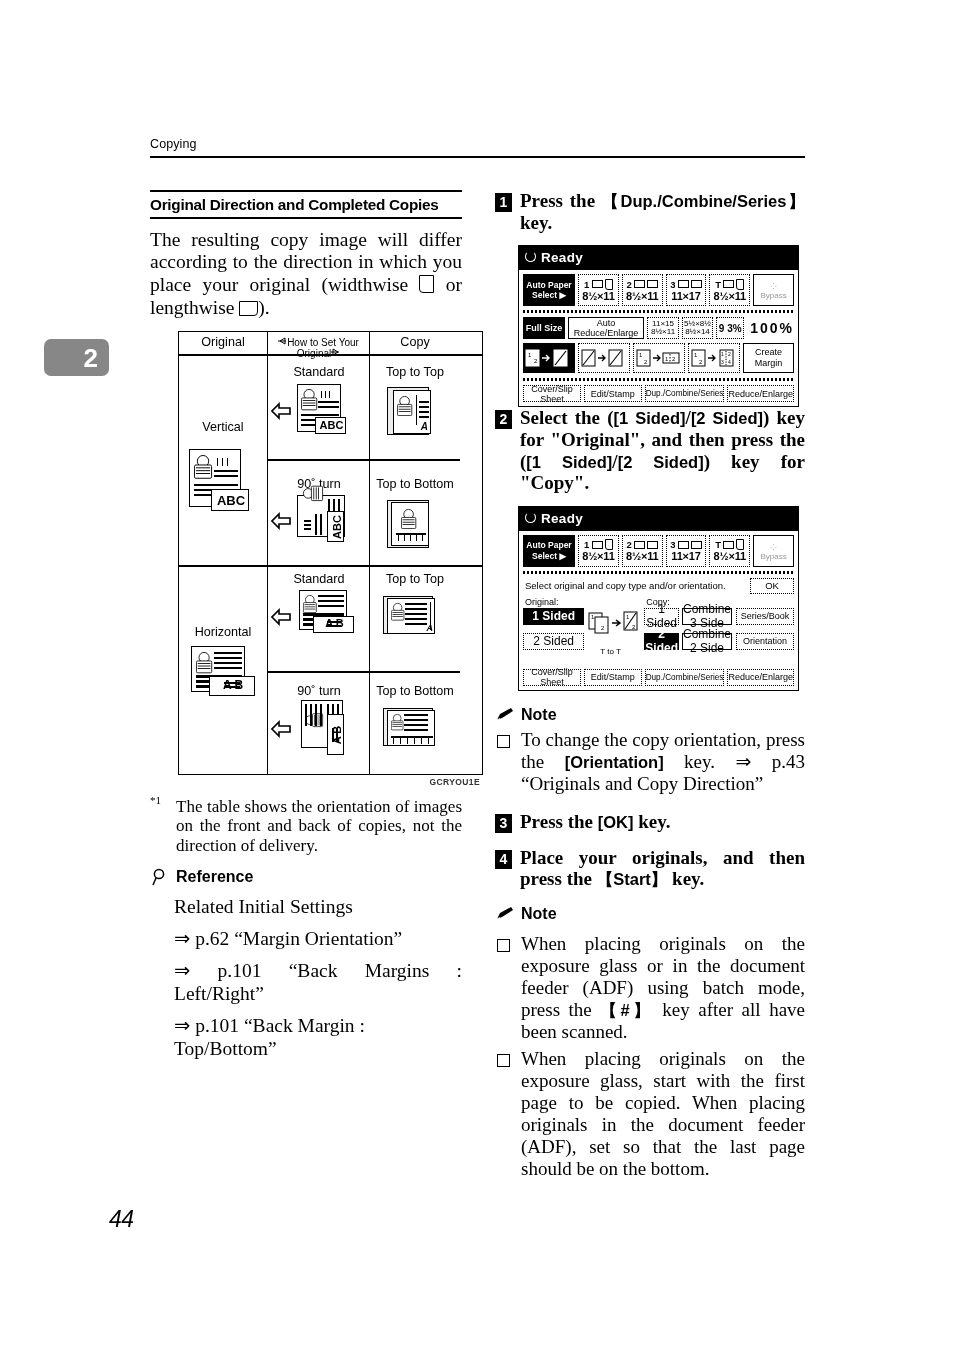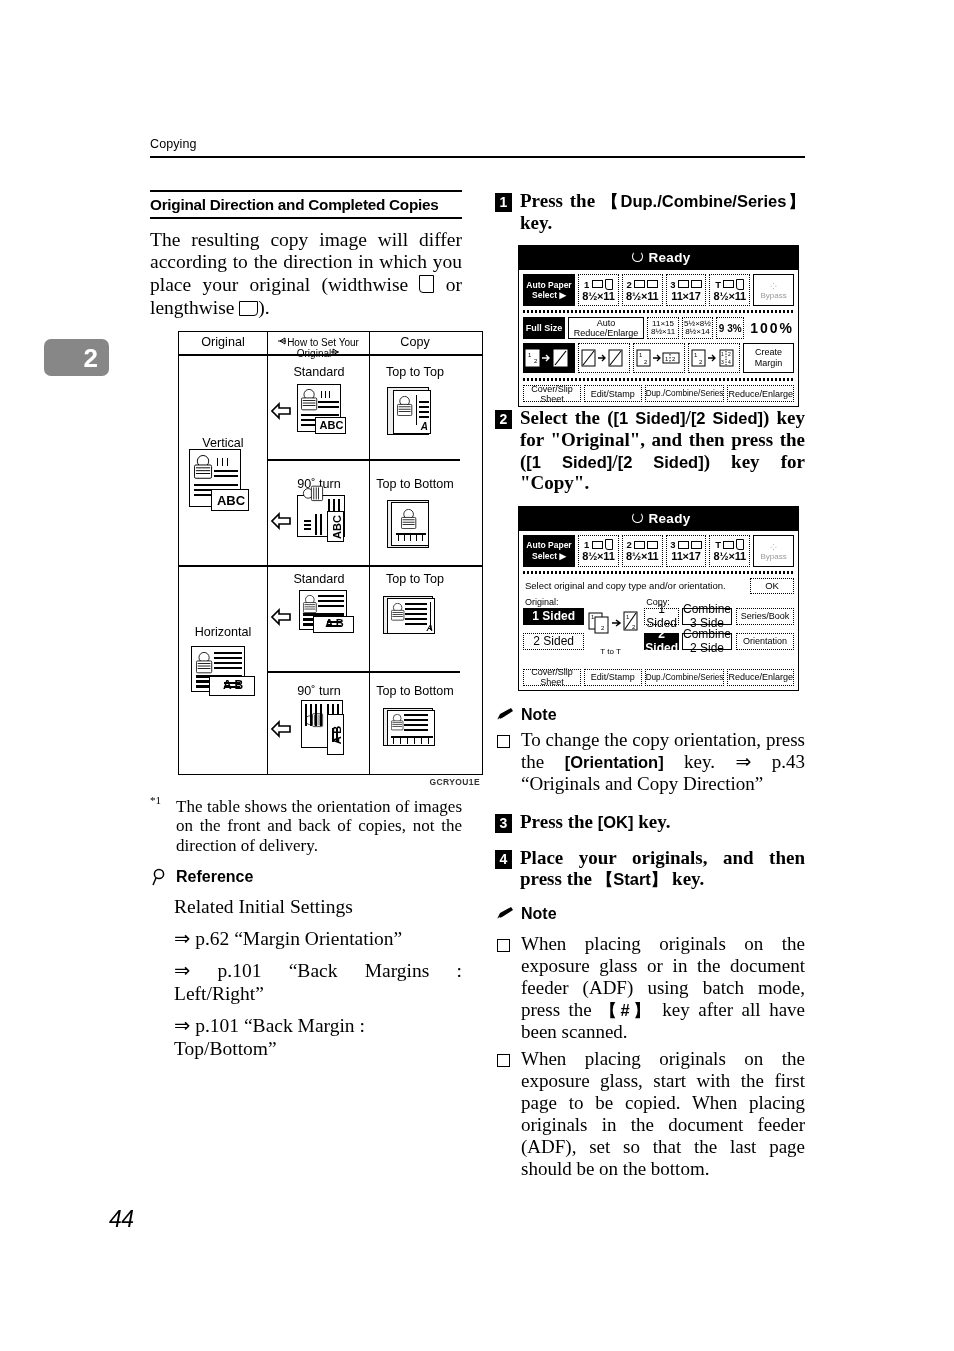--- a/index.html
+++ b/index.html
@@ -65,21 +65,21 @@
   .kbd{font-family:"Liberation Sans",sans-serif;font-weight:bold;font-size:16.5px;}
   .sq{font-family:"Liberation Sans",sans-serif;font-weight:bold;font-size:16.5px;}
 
   .note-head{margin-top:15px;font-family:"Liberation Sans",sans-serif;font-weight:bold;font-size:16px;position:relative;padding-left:26px;}
   .pencil{position:absolute;left:1px;top:1px;width:19px;height:15px;}
   .note-item{position:relative;padding-left:26px;margin-top:5px;font-size:19px;line-height:1.16;text-align:justify;}
   .note-box{position:absolute;left:2px;top:6px;width:11px;height:11px;border:1.6px solid #000;}
 
   
   .lcd{position:relative;margin:12px 0 0 23px;width:281px;background:#fff;border:1.5px solid #000;box-sizing:border-box;font-family:"Liberation Sans",sans-serif;}
-  .lcd .titlebar{background:#000;color:#fff;height:24px;line-height:24px;font-size:13.5px;font-weight:bold;padding-left:6px;letter-spacing:.3px;position:relative;text-align:center;}
+  .lcd .titlebar{background:#000;color:#fff;height:24px;line-height:24px;font-size:13.5px;font-weight:bold;padding-left:6px;letter-spacing:.3px;position:relative;}
   .lcd .titlebar .pwr{display:inline-block;width:9px;height:9px;border:1.6px solid #fff;border-radius:50%;border-top-color:transparent;margin-right:5px;vertical-align:0px;}
   .lcd .area{padding:4px 4px;}
   .btnrow{display:flex;gap:3px;}
   .k{border:1.2px solid #000;background:#fff;font-size:9px;text-align:center;box-sizing:border-box;display:flex;flex-direction:column;justify-content:center;align-items:center;padding:1px 0;}
   .k.sel{background:#000;color:#fff;}
   .k.dot{border-style:dotted;border-width:1.6px;}
   .k.gray{color:#9a9a9a;}
   .tray{flex:1;height:32px;}
   .tray .t1{font-size:9.5px;font-weight:bold;letter-spacing:.3px;display:flex;align-items:center;gap:2px;}
   .tray .t2{font-size:11px;font-weight:bold;letter-spacing:-.2px;}
@@ -138,21 +138,21 @@
         <svg width="9" height="8" style="vertical-align:1px" viewBox="0 0 9 8">
             <path d="M7,1 L2,4 L7,7 Z" fill="none" stroke="#000" stroke-width="1"></path>
             <line x1="0" y1="4" x2="8" y2="4" stroke="#000" stroke-width="1"></line>
           </svg><span>How to Set Your Original</span><svg width="9" height="8" style="vertical-align:1px" viewBox="0 0 9 8">
             <path d="M2,1 L7,4 L2,7 Z" fill="none" stroke="#000" stroke-width="1"></path>
             <line x1="0" y1="4" x2="8" y2="4" stroke="#000" stroke-width="1"></line>
           </svg>
       </div>
       <div class="cellhead" style="left:191px;top:3px;width:90px">Copy</div>
 
-      <div class="lbl" style="left:0;top:104px;width:88px">Vertical</div>
+      <div class="lbl" style="left:0;top:88px;width:88px">Vertical</div>
       <div style="position:absolute;left:10px;top:117px;">
         <div class="doc" style="left:0;top:0;width:52px;height:58px;">
           <div class="person" style="left:4px;top:5px;transform:scale(.95)">
               <div class="head"></div>
               <div class="body">
                 <b style="top:2px"></b>
                 <b style="top:5px"></b>
                 <b style="top:8px"></b>
               </div>
             </div>

